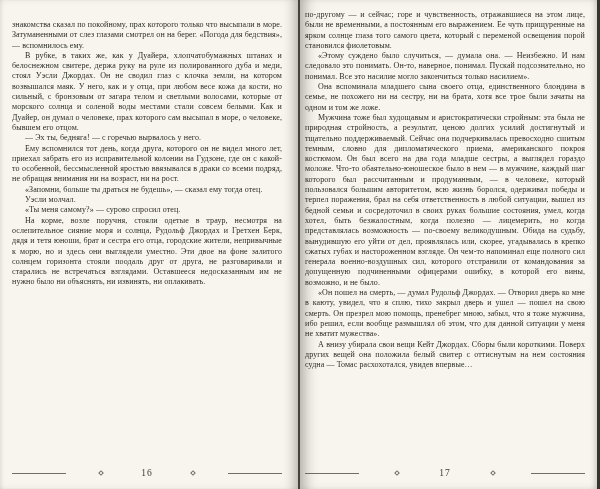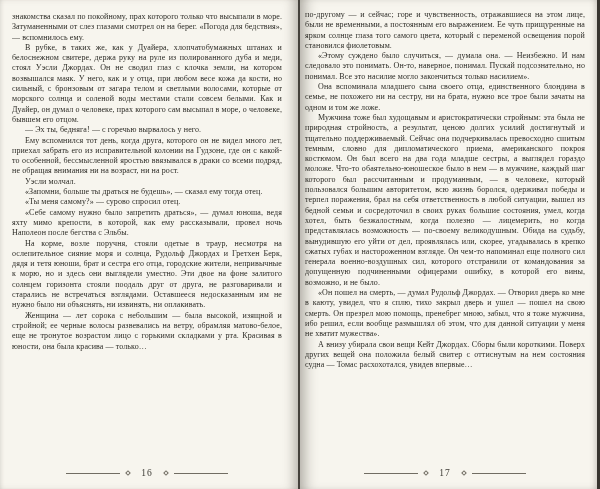--- a/index.html
+++ b/index.html
@@ -15,21 +15,21 @@
     background:#f7f5ee;
     box-shadow: inset 0 0 8px rgba(0,0,0,.18);
   }
   .page {
     width:300px; height:489px;
     display:flex; flex-direction:column;
     position:relative;
     background:#f7f5ee;
   }
   .page-left {
-    padding:12px 16px 4px 12px;
+    padding:20px 16px 4px 12px;
     border-right:2px solid #45423c;
     box-shadow: inset -10px 0 12px -7px rgba(60,55,45,.38),
                 inset 3px 0 5px -3px rgba(60,55,45,.22);
   }
   .page-right {
     padding:10px 12px 4px 5px;
     border-right:3px solid #37342f;
     box-shadow: inset 12px 0 14px -8px rgba(60,55,45,.42),
                 inset -5px 0 6px -4px rgba(60,55,45,.28);
   }
@@ -39,21 +39,21 @@
     text-align:justify;
     font-size:8px;
     line-height:10.3px;
     color:#2b2a25;
     letter-spacing:.1px;
   }
   .text-block p { text-indent:13px; }
   .text-block p:first-child { text-indent:0; }
   .footer {
     flex:0 0 24px;
-    display:flex; align-items:center; justify-content:center;
+    display:flex; align-items:center; justify-content:space-between;
     gap:6px;
     color:#504d45;
   }
   .rule { width:54px; height:1px; background:#716d63; }
   .diamond {
     width:4px; height:4px;
     border:1px solid #716d63;
     background:#f7f5ee;
     transform:rotate(45deg);
   }
@@ -68,41 +68,39 @@
 <body>
 
 <div class="spread">
 
   <div class="page page-left">
     <div class="text-block">
         <p>знакомства сказал по покойному, прах которого только что высыпали в море. Затуманенными от слез глазами смотрел он на берег. «Погода для бедствия», — вспомнилось ему.</p>
         <p>В рубке, в таких же, как у Дуайера, хлопчатобумажных штанах и белоснежном свитере, держа руку на руле из полированного дуба и меди, стоял Уэсли Джордах. Он не сводил глаз с клочка земли, на котором возвышался маяк. У него, как и у отца, при любом весе кожа да кости, но сильный, с бронзовым от загара телом и светлыми волосами, которые от морского солнца и соленой воды местами стали совсем белыми. Как и Дуайер, он думал о человеке, прах которого сам высыпал в море, о человеке, бывшем его отцом.</p>
         <p>— Эх ты, бедняга! — с горечью вырвалось у него.</p>
         <p>Ему вспомнился тот день, когда друга, которого он не видел много лет, приехал забрать его из исправительной колонии на Гудзоне, где он с какой-то особенной, бессмысленной яростью ввязывался в драки со всеми подряд, не обращая внимания ни на возраст, ни на рост.</p>
+        <p>«Запомни, больше ты драться не будешь», — сказал ему тогда отец.</p>
         <p>Уэсли молчал.</p>
-        <p>«Запомни, больше ты драться не будешь», — сказал ему тогда отец.</p>
         <p>«Ты меня самому?» — сурово спросил отец.</p>
-        <p>«Себе самому нужно было запретить драться», — думал юноша, ведя яхту мимо крепости, в которой, как ему рассказывали, провел ночь Наполеон после бегства с Эльбы.</p>
         <p>На корме, возле поручня, стояли одетые в траур, несмотря на ослепительное сияние моря и солнца, Рудольф Джордах и Гретхен Берк, дядя и тетя юноши, брат и сестра его отца, городские жители, непривычные к морю, но и здесь они выглядели уместно. Эти двое на фоне залитого солнцем горизонта стояли поодаль друг от друга, не разговаривали и старались не встречаться взглядами. Оставшееся недосказанным им не нужно было ни объяснять, ни извинять, ни оплакивать.</p>
-        <p>Женщина — лет сорока с небольшим — была высокой, изящной и стройной; ее черные волосы развевались на ветру, обрамляя матово-белое, еще не тронутое возрастом лицо с горькими складками у рта. Красивая в юности, она была красива — только…</p>
       </div>
     <div class="footer">
       <span class="rule"></span>
       <span class="diamond"></span>
       <span class="page-num">16</span>
       <span class="diamond"></span>
       <span class="rule"></span>
     </div>
   </div>
 
   <div class="page page-right">
     <div class="text-block">
         <p>по-другому — и сейчас; горе и чувственность, отражавшиеся на этом лице, были не временными, а постоянным его выражением. Ее чуть прищуренные на ярком солнце глаза того самого цвета, который с переменой освещения порой становился фиолетовым.</p>
         <p>«Этому суждено было случиться, — думала она. — Неизбежно. И нам следовало это понимать. Он-то, наверное, понимал. Пускай подсознательно, но понимал. Все это насилие могло закончиться только насилием».</p>
-        <p>Она вспоминала младшего сына своего отца, единственного блондина в семье, не похожего ни на сестру, ни на брата, нужно все трое были зачаты на одном и том же ложе.</p>
+        <p>Она вспоминала младшего сына своего отца, единственного блондина в семье, не похожего ни на сестру, ни на брата, хотя все трое были зачаты на одном и том же ложе.</p>
         <p>Мужчина тоже был худощавым и аристократически стройным: эта была не природная стройность, а результат, ценою долгих усилий достигнутый и тщательно поддерживаемый. Сейчас она подчеркивалась превосходно сшитым темным, словно для дипломатического приема, американского покроя костюмом. Он был всего на два года младше сестры, а выглядел гораздо моложе. Что-то обаятельно-юношеское было в нем — в мужчине, каждый шаг которого был рассчитанным и продуманным, — в человеке, который пользовался большим авторитетом, всю жизнь боролся, одерживал победы и терпел поражения, брал на себя ответственность в любой ситуации, вышел из бедной семьи и сосредоточил в своих руках большие состояния, умел, когда хотел, быть безжалостным, когда полезно — лицемерить, но когда представлялась возможность — по-своему великодушным. Обида на судьбу, вынудившую его уйти от дел, проявлялась или, скорее, угадывалась в крепко сжатых губах и настороженном взгляде. Он чем-то напоминал еще полного сил генерала военно-воздушных сил, которого отстранили от командования за допущенную подчиненными офицерами ошибку, в которой его вины, возможно, и не было.</p>
         <p>«Он пошел на смерть, — думал Рудольф Джордах. — Отворил дверь ко мне в каюту, увидел, что я сплю, тихо закрыл дверь и ушел — пошел на свою смерть. Он презрел мою помощь, пренебрег мною, забыл, что я тоже мужчина, ибо решил, если вообще размышлял об этом, что для данной ситуации у меня не хватит мужества».</p>
         <p>А внизу убирала свои вещи Кейт Джордах. Сборы были короткими. Поверх других вещей она положила белый свитер с оттиснутым на нем состояния судна — Томас расхохотался, увидев впервые…</p>
       </div>
     <div class="footer">
       <span class="rule"></span>
       <span class="diamond"></span>
       <span class="page-num">17</span>
       <span class="diamond"></span>
       <span class="rule"></span>

